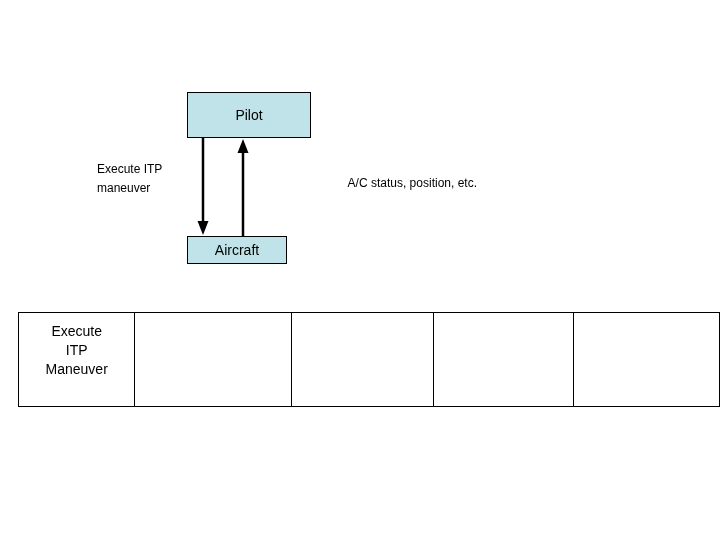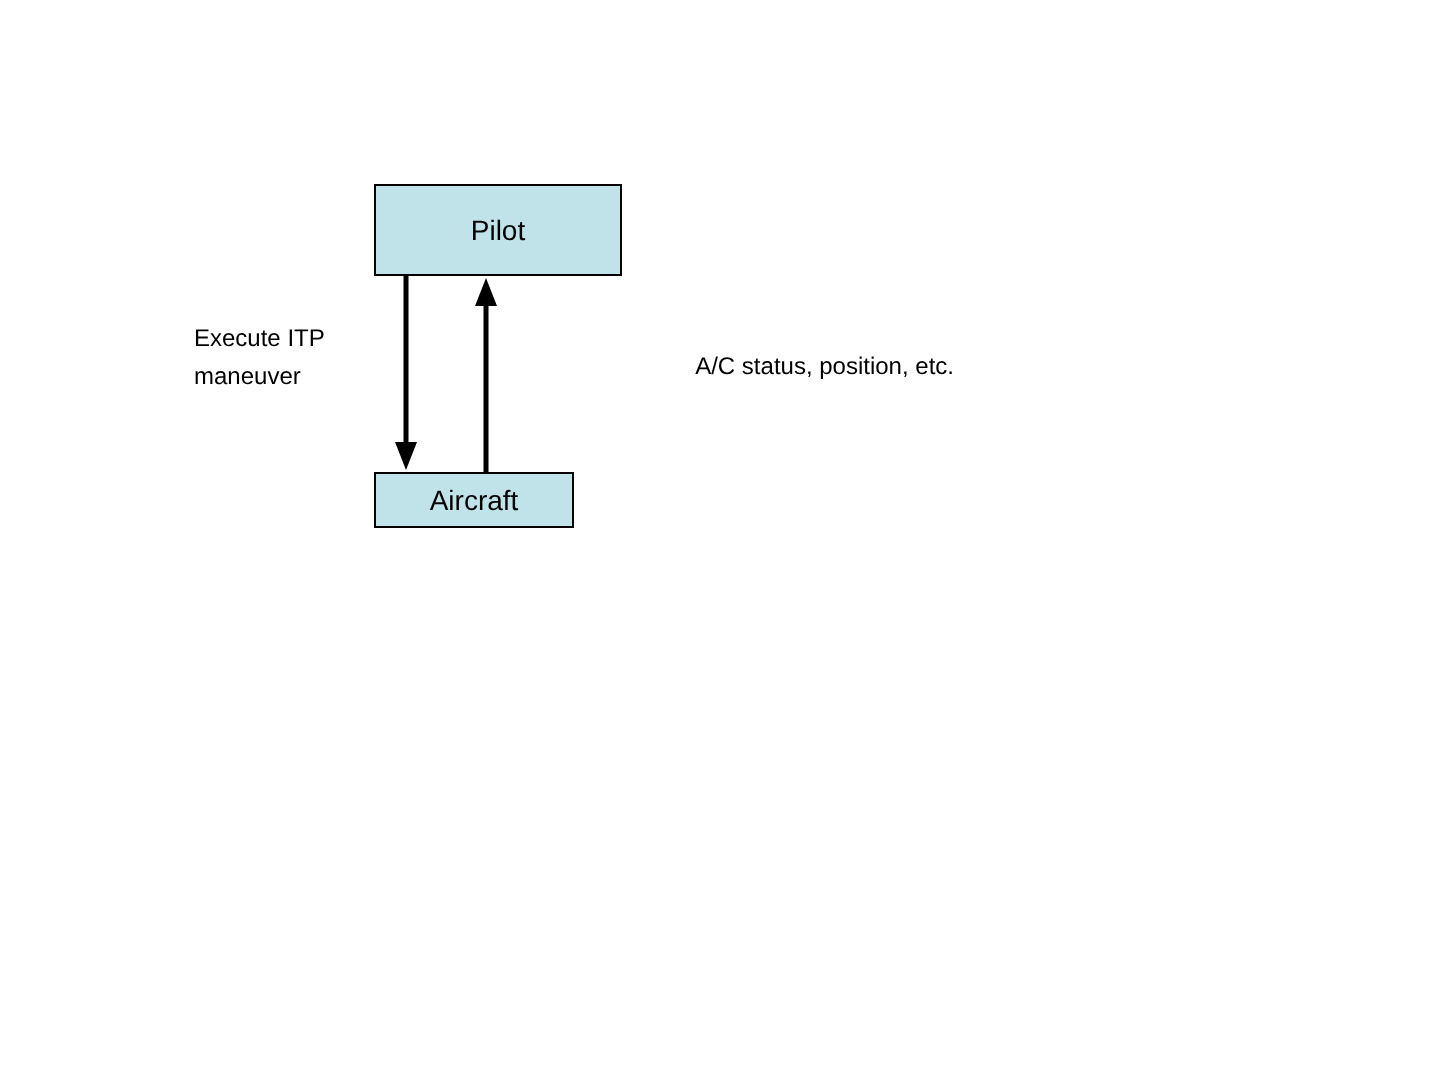--- a/index.html
+++ b/index.html
@@ -148,16 +148,35 @@
     </svg>
 
     <div class="arrow-label" id="label-execute">Execute ITP
 maneuver</div>
     <div class="arrow-label" id="label-status">A/C status, position, etc.</div>
 
   </div>
 
   <table class="ca-table">
     <tbody>
+      <tr class="body-row">
+        <td class="col0">
+            <div class="rowhead">Execute
+ITP
+Maneuver</div>
+          </td>
+        <td class="col1">
+            <div class="cellwrap"></div>
+          </td>
+        <td class="col2">
+            <div class="cellwrap"></div>
+          </td>
+        <td class="col3">
+            <div class="cellwrap"></div>
+          </td>
+        <td class="col4">
+            <div class="cellwrap"></div>
+          </td>
+      </tr>
     </tbody>
   </table>
 
 </div>
 
 </body></html>

